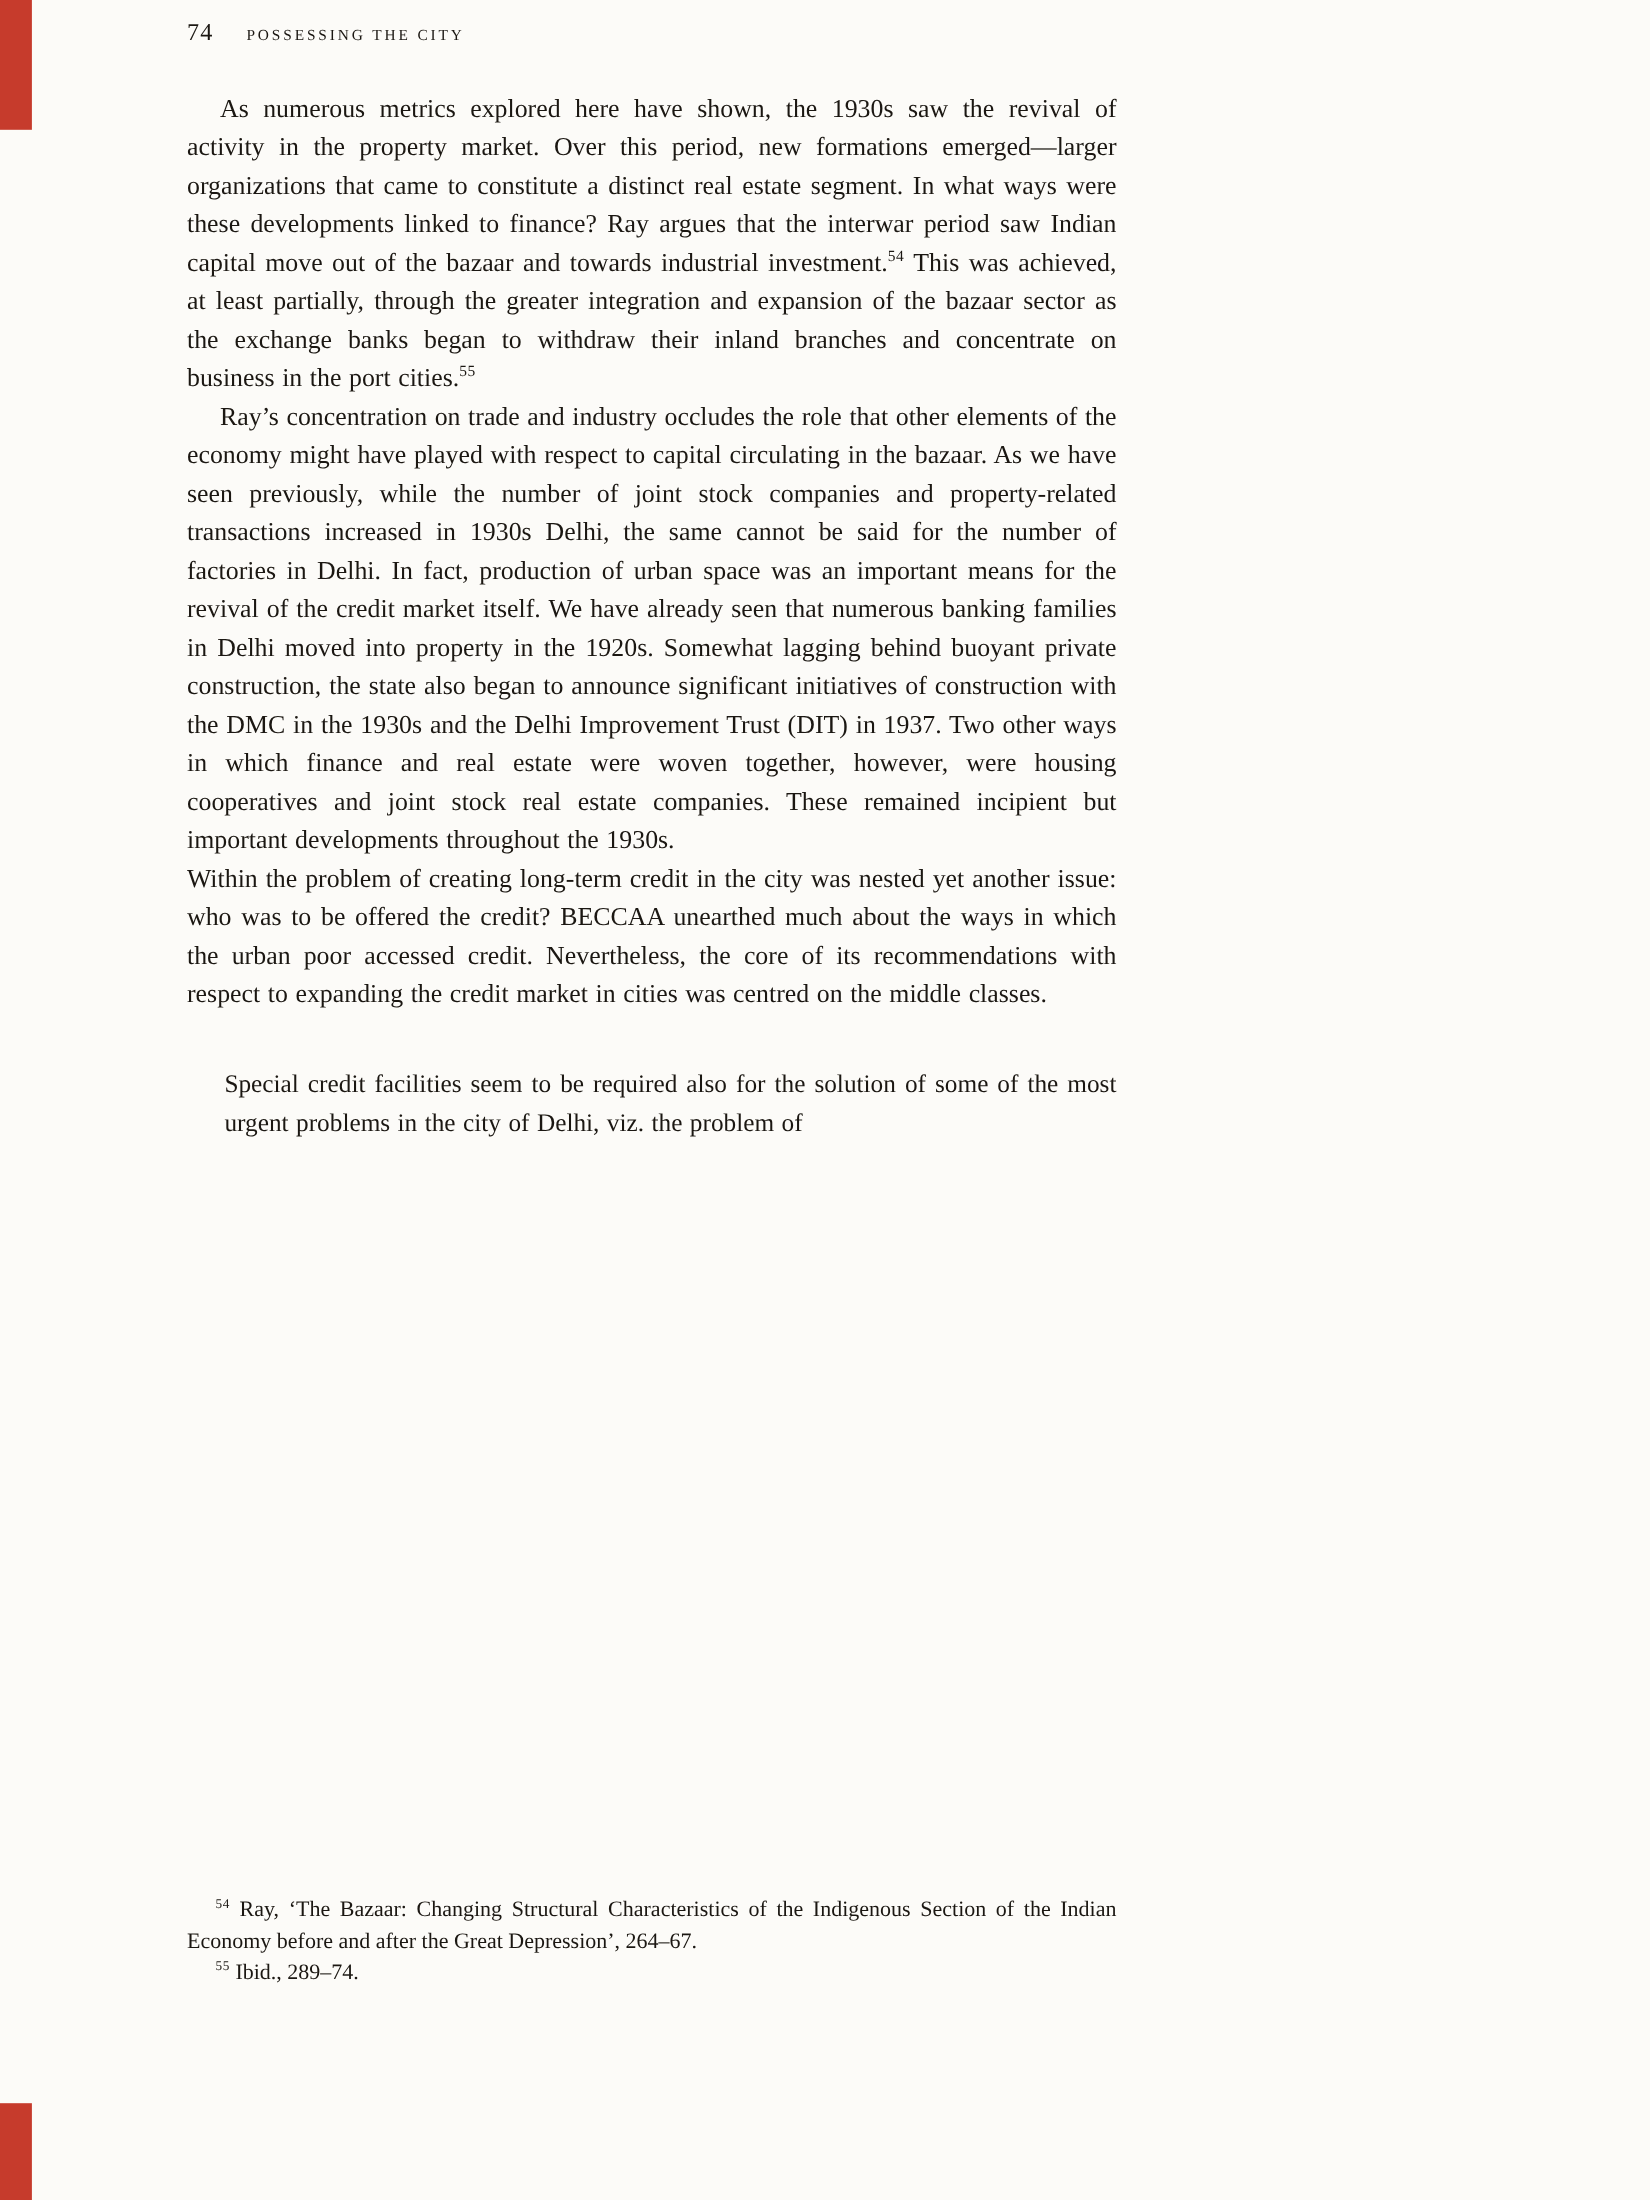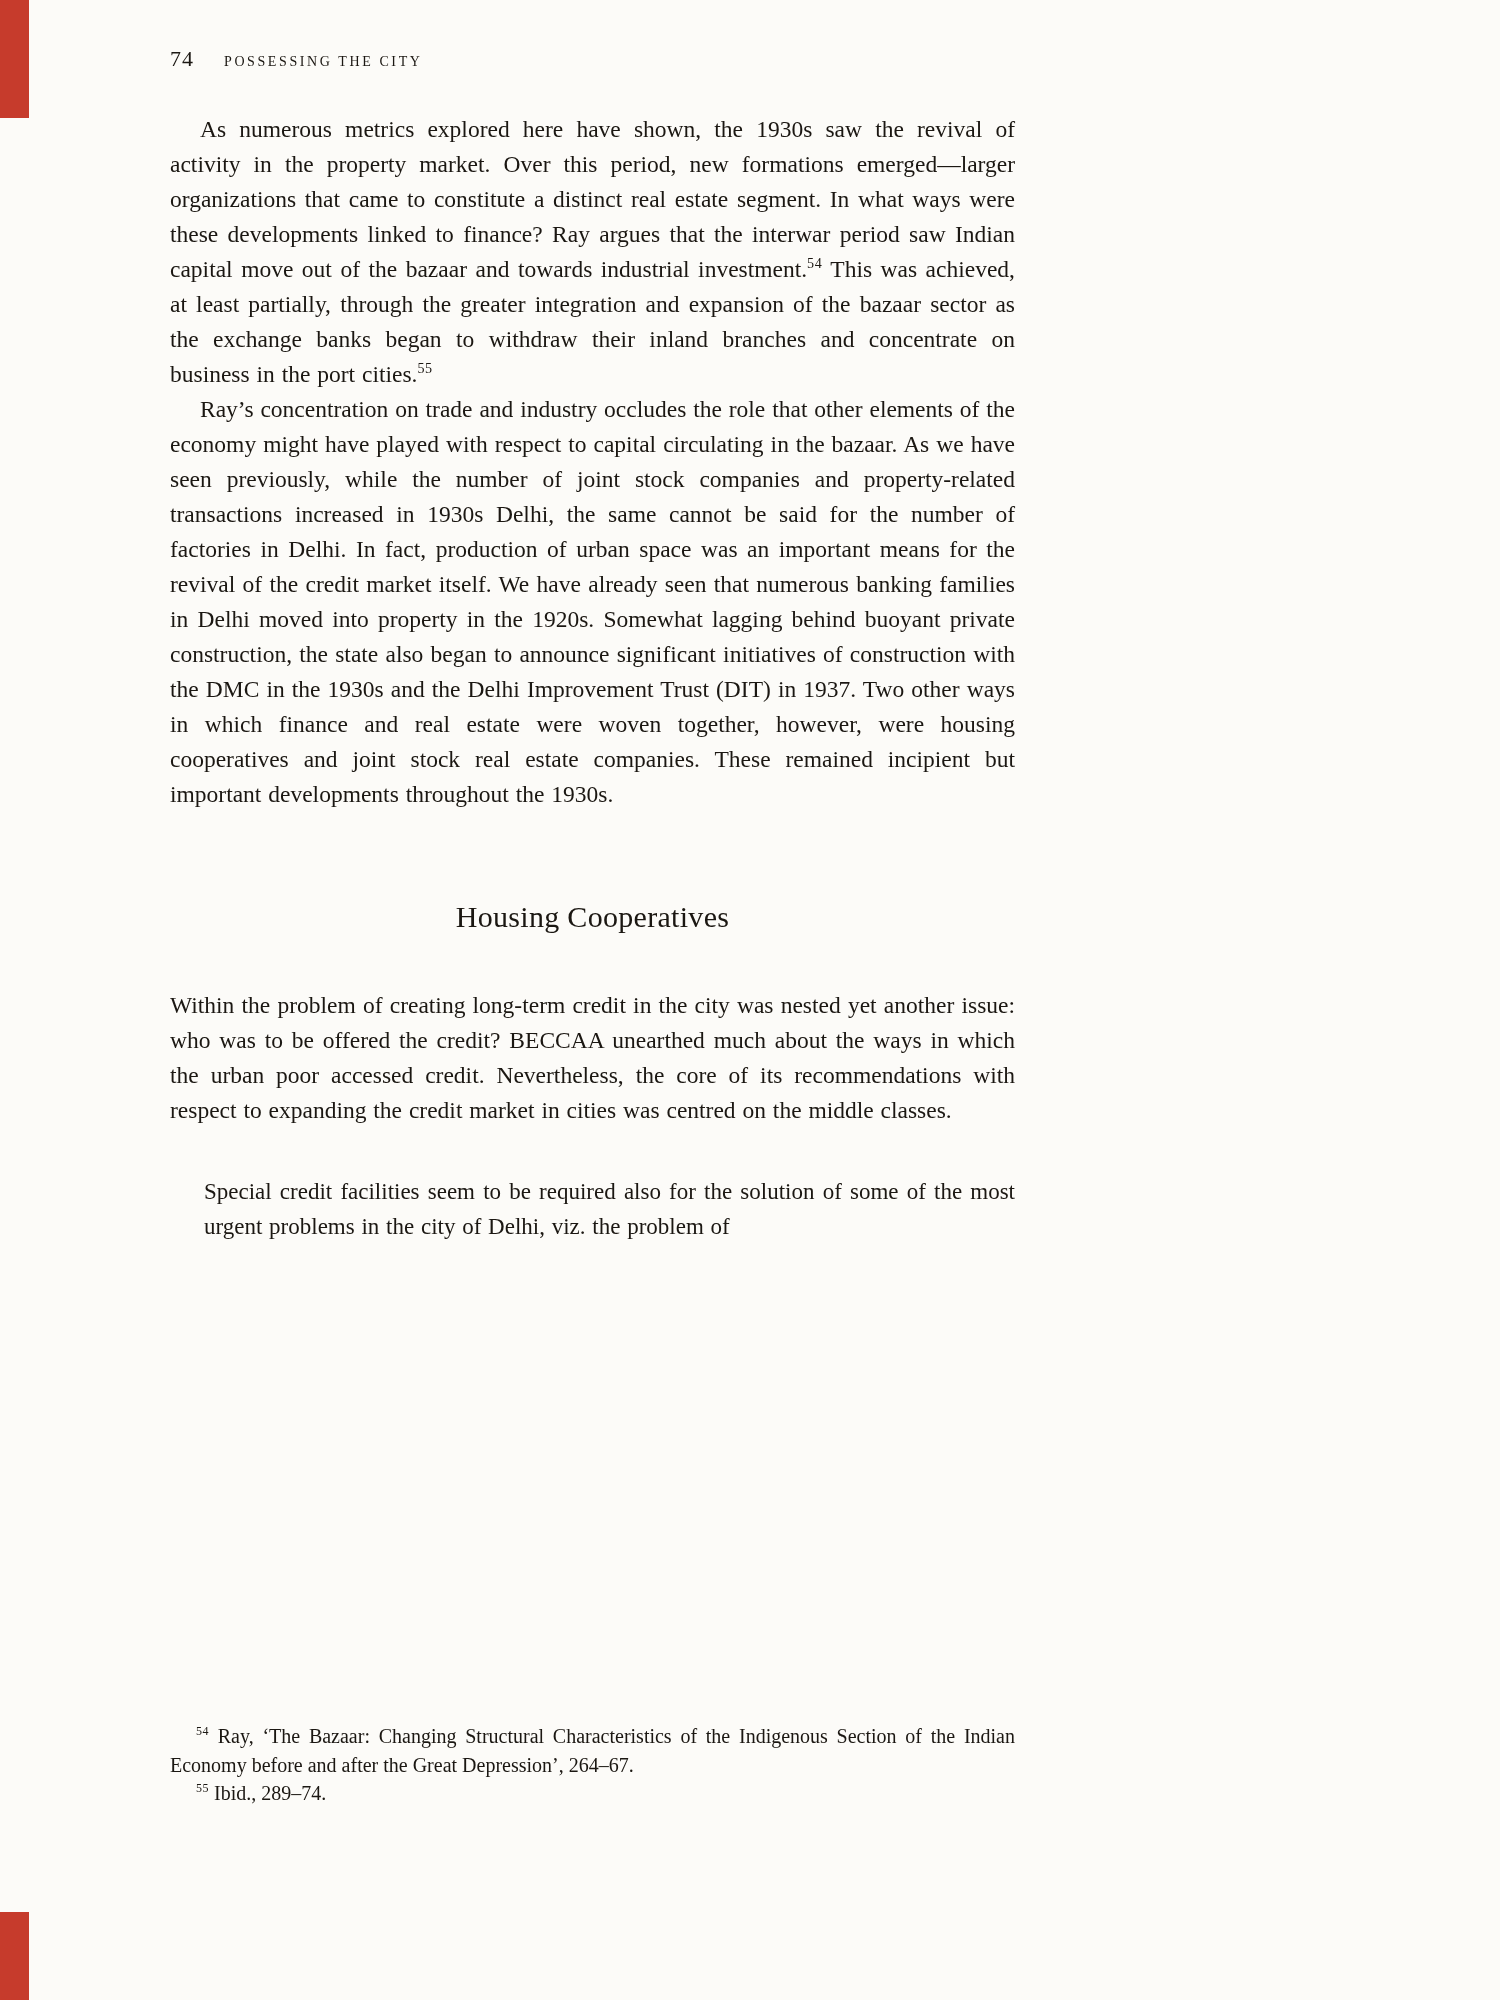--- a/index.html
+++ b/index.html
@@ -21,21 +21,21 @@
   .edge-top { top: 0; height: 118px; }
   .edge-bottom { bottom: 0; height: 88px; }
 
   .content {
     position: absolute;
     left: 170px;
     top: 0;
     width: 845px;
   }
   .pagehead {
-    margin-top: 46px;
+    margin-top: 16px;
     font-size: 22px;
     display: flex;
     align-items: baseline;
   }
   .pagehead .pageno { letter-spacing: 1px; }
   .pagehead .running {
     margin-left: 30px;
     letter-spacing: 2.6px;
     font-size: 14px;
   }
@@ -91,21 +91,20 @@
 
   <div class="pagehead">
     <span class="pageno">74</span>
     <span class="running">POSSESSING THE CITY</span>
   </div>
 
   <p class="para indent first-para"><span>As numerous metrics explored here have shown, the 1930s saw the revival of activity in the property market. Over this period, new formations emerged—larger organizations that came to constitute a distinct real estate segment. In what ways were these developments linked to finance? Ray argues that the interwar period saw Indian capital move out of the bazaar and towards industrial investment.</span><sup>54</sup><span> This was achieved, at least partially, through the greater integration and expansion of the bazaar sector as the exchange banks began to withdraw their inland branches and concentrate on business in the port cities.</span><sup>55</sup></p>
 
   <p class="para indent"><span>Ray’s concentration on trade and industry occludes the role that other elements of the economy might have played with respect to capital circulating in the bazaar. As we have seen previously, while the number of joint stock companies and property-related transactions increased in 1930s Delhi, the same cannot be said for the number of factories in Delhi. In fact, production of urban space was an important means for the revival of the credit market itself. We have already seen that numerous banking families in Delhi moved into property in the 1920s. Somewhat lagging behind buoyant private construction, the state also began to announce significant initiatives of construction with the DMC in the 1930s and the Delhi Improvement Trust (DIT) in 1937. Two other ways in which finance and real estate were woven together, however, were housing cooperatives and joint stock real estate companies. These remained incipient but important developments throughout the 1930s.</span></p>
 
-  <h2 class="section-heading">Housing Cooperatives</h2>
 
   <p class="para"><span>Within the problem of creating long-term credit in the city was nested yet another issue: who was to be offered the credit? </span><span class="it">BECCAA</span><span> unearthed much about the ways in which the urban poor accessed credit. Nevertheless, the core of its recommendations with respect to expanding the credit market in cities was centred on the middle classes.</span></p>
 
   <blockquote class="quote"><span>Special credit facilities seem to be required also for the solution of some of the most urgent problems in the city of Delhi, </span><span class="it">viz.</span><span> the problem of</span></blockquote>
 
 </div>
 
 <div class="footnotes">
   <p class="fn"><sup>54</sup><span> Ray, ‘The Bazaar: Changing Structural Characteristics of the Indigenous Section of the Indian Economy before and after the Great Depression’, 264–67.</span></p>
   <p class="fn"><sup>55</sup><span> Ibid., 289–74.</span></p>

